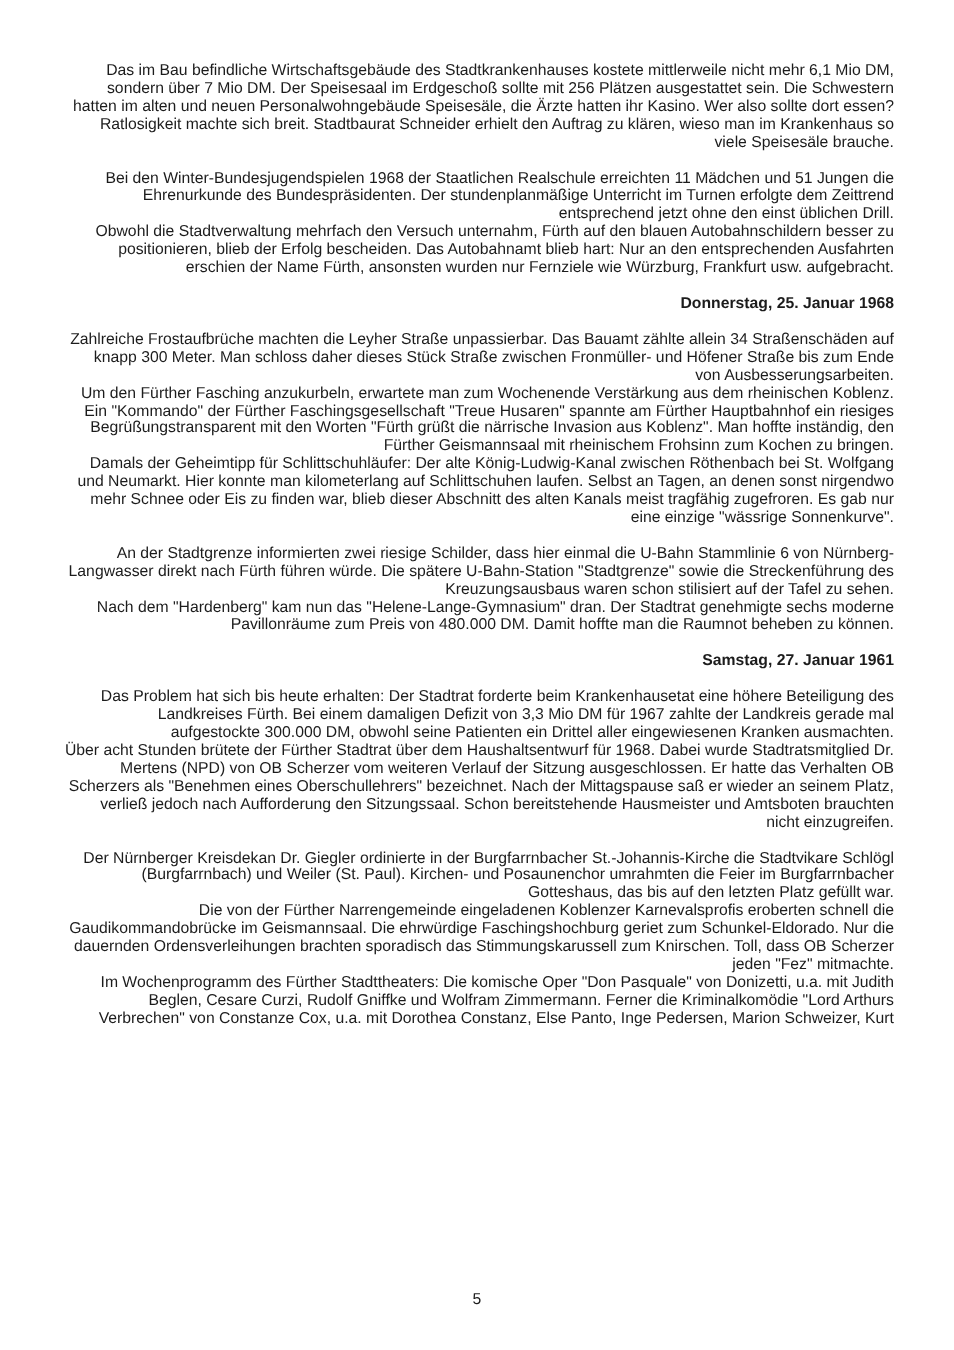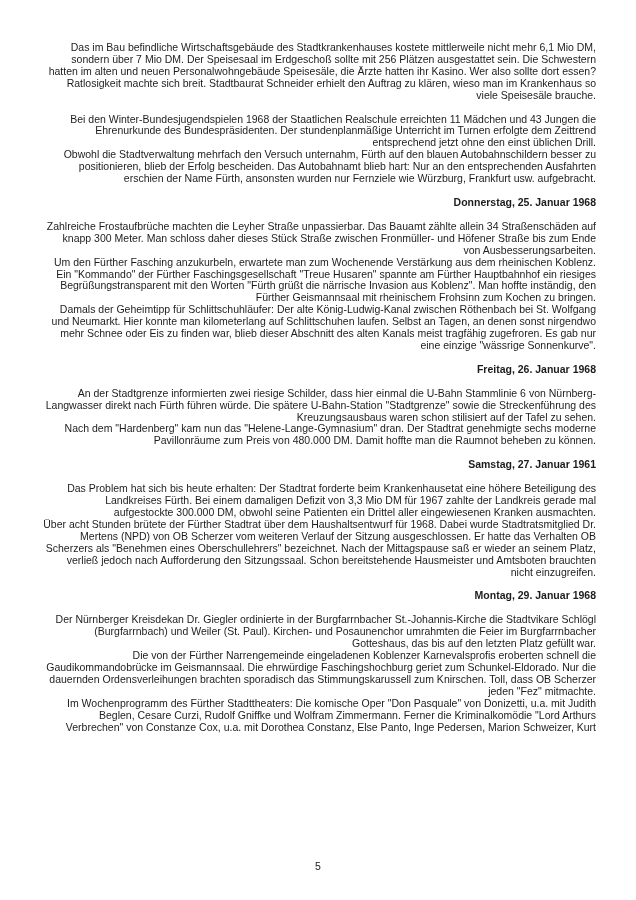--- a/index.html
+++ b/index.html
@@ -46,40 +46,38 @@
 </style>
 </head>
 <body>
 
 <div class="page">
   <div class="doc-body">
       <div class="section-body">
         <div class="paragraph">Das im Bau befindliche Wirtschaftsgebäude des Stadtkrankenhauses kostete mittlerweile nicht mehr 6,1 Mio DM, sondern über 7 Mio DM. Der Speisesaal im Erdgeschoß sollte mit 256 Plätzen ausgestattet sein. Die Schwestern hatten im alten und neuen Personalwohngebäude Speisesäle, die Ärzte hatten ihr Kasino. Wer also sollte dort essen? Ratlosigkeit machte sich breit. Stadtbaurat Schneider erhielt den Auftrag zu klären, wieso man im Krankenhaus so viele Speisesäle brauche.</div>
       </div>
       <div class="section-body">
-        <div class="paragraph">Bei den Winter-Bundesjugendspielen 1968 der Staatlichen Realschule erreichten 11 Mädchen und 43 Jungen die Ehrenurkunde des Bundespräsidenten. Der stundenplanmäßige Unterricht im Turnen erfolgte dem Zeittrend entsprechend jetzt ohne den einst üblichen Drill.</div>
+        <div class="paragraph">Bei den Winter-Bundesjugendspielen 1968 der Staatlichen Realschule erreichten 11 Mädchen und 51 Jungen die Ehrenurkunde des Bundespräsidenten. Der stundenplanmäßige Unterricht im Turnen erfolgte dem Zeittrend entsprechend jetzt ohne den einst üblichen Drill.</div>
         <div class="paragraph">Obwohl die Stadtverwaltung mehrfach den Versuch unternahm, Fürth auf den blauen Autobahnschildern besser zu positionieren, blieb der Erfolg bescheiden. Das Autobahnamt blieb hart: Nur an den entsprechenden Ausfahrten erschien der Name Fürth, ansonsten wurden nur Fernziele wie Würzburg, Frankfurt usw. aufgebracht.</div>
       </div>
       <div class="heading">Donnerstag, 25. Januar 1968</div>
       <div class="section-body">
         <div class="paragraph">Zahlreiche Frostaufbrüche machten die Leyher Straße unpassierbar. Das Bauamt zählte allein 34 Straßenschäden auf knapp 300 Meter. Man schloss daher dieses Stück Straße zwischen Fronmüller- und Höfener Straße bis zum Ende von Ausbesserungsarbeiten.</div>
         <div class="paragraph">Um den Fürther Fasching anzukurbeln, erwartete man zum Wochenende Verstärkung aus dem rheinischen Koblenz. Ein "Kommando" der Fürther Faschingsgesellschaft "Treue Husaren" spannte am Fürther Hauptbahnhof ein riesiges Begrüßungstransparent mit den Worten "Fürth grüßt die närrische Invasion aus Koblenz". Man hoffte inständig, den Fürther Geismannsaal mit rheinischem Frohsinn zum Kochen zu bringen.</div>
         <div class="paragraph">Damals der Geheimtipp für Schlittschuhläufer: Der alte König-Ludwig-Kanal zwischen Röthenbach bei St. Wolfgang und Neumarkt. Hier konnte man kilometerlang auf Schlittschuhen laufen. Selbst an Tagen, an denen sonst nirgendwo mehr Schnee oder Eis zu finden war, blieb dieser Abschnitt des alten Kanals meist tragfähig zugefroren. Es gab nur eine einzige "wässrige Sonnenkurve".</div>
       </div>
-      <div class="heading">Freitag, 26. Januar 1968</div>
       <div class="section-body">
         <div class="paragraph">An der Stadtgrenze informierten zwei riesige Schilder, dass hier einmal die U-Bahn Stammlinie 6 von Nürnberg-Langwasser direkt nach Fürth führen würde. Die spätere U-Bahn-Station "Stadtgrenze" sowie die Streckenführung des Kreuzungsausbaus waren schon stilisiert auf der Tafel zu sehen.</div>
         <div class="paragraph">Nach dem "Hardenberg" kam nun das "Helene-Lange-Gymnasium" dran. Der Stadtrat genehmigte sechs moderne Pavillonräume zum Preis von 480.000 DM. Damit hoffte man die Raumnot beheben zu können.</div>
       </div>
       <div class="heading">Samstag, 27. Januar 1961</div>
       <div class="section-body">
         <div class="paragraph">Das Problem hat sich bis heute erhalten: Der Stadtrat forderte beim Krankenhausetat eine höhere Beteiligung des Landkreises Fürth. Bei einem damaligen Defizit von 3,3 Mio DM für 1967 zahlte der Landkreis gerade mal aufgestockte 300.000 DM, obwohl seine Patienten ein Drittel aller eingewiesenen Kranken ausmachten.</div>
         <div class="paragraph">Über acht Stunden brütete der Fürther Stadtrat über dem Haushaltsentwurf für 1968. Dabei wurde Stadtratsmitglied Dr. Mertens (NPD) von OB Scherzer vom weiteren Verlauf der Sitzung ausgeschlossen. Er hatte das Verhalten OB Scherzers als "Benehmen eines Oberschullehrers" bezeichnet. Nach der Mittagspause saß er wieder an seinem Platz, verließ jedoch nach Aufforderung den Sitzungssaal. Schon bereitstehende Hausmeister und Amtsboten brauchten nicht einzugreifen.</div>
       </div>
-      <div class="heading">Montag, 29. Januar 1968</div>
       <div class="section-body">
         <div class="paragraph">Der Nürnberger Kreisdekan Dr. Giegler ordinierte in der Burgfarrnbacher St.-Johannis-Kirche die Stadtvikare Schlögl (Burgfarrnbach) und Weiler (St. Paul). Kirchen- und Posaunenchor umrahmten die Feier im Burgfarrnbacher Gotteshaus, das bis auf den letzten Platz gefüllt war.</div>
         <div class="paragraph">Die von der Fürther Narrengemeinde eingeladenen Koblenzer Karnevalsprofis eroberten schnell die Gaudikommandobrücke im Geismannsaal. Die ehrwürdige Faschingshochburg geriet zum Schunkel-Eldorado. Nur die dauernden Ordensverleihungen brachten sporadisch das Stimmungskarussell zum Knirschen. Toll, dass OB Scherzer jeden "Fez" mitmachte.</div>
         <div class="paragraph">Im Wochenprogramm des Fürther Stadttheaters: Die komische Oper "Don Pasquale" von Donizetti, u.a. mit Judith Beglen, Cesare Curzi, Rudolf Gniffke und Wolfram Zimmermann. Ferner die Kriminalkomödie "Lord Arthurs Verbrechen" von Constanze Cox, u.a. mit Dorothea Constanz, Else Panto, Inge Pedersen, Marion Schweizer, Kurt</div>
       </div>
     </div>
 </div>
 
 <div class="page-number">5</div>
 

